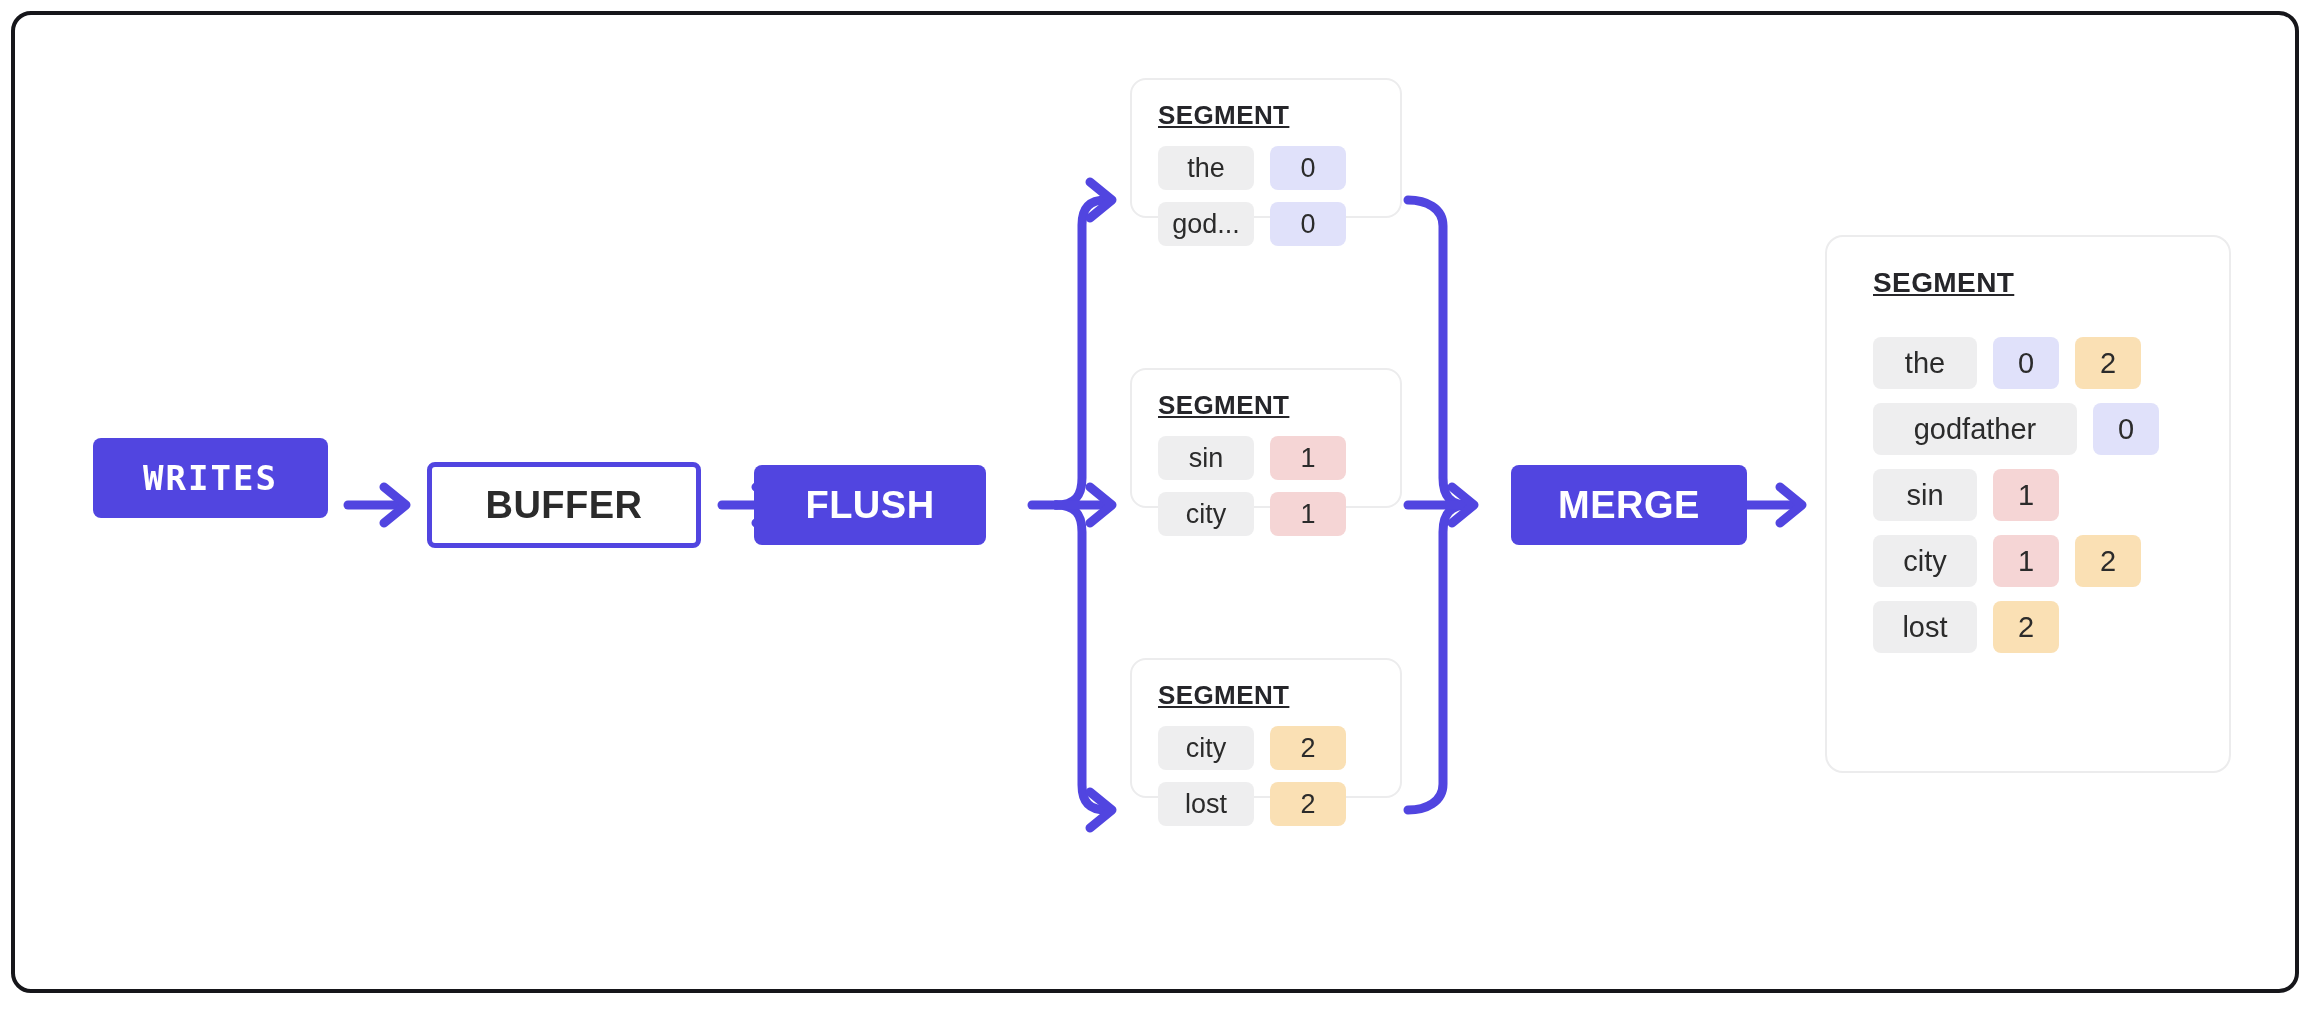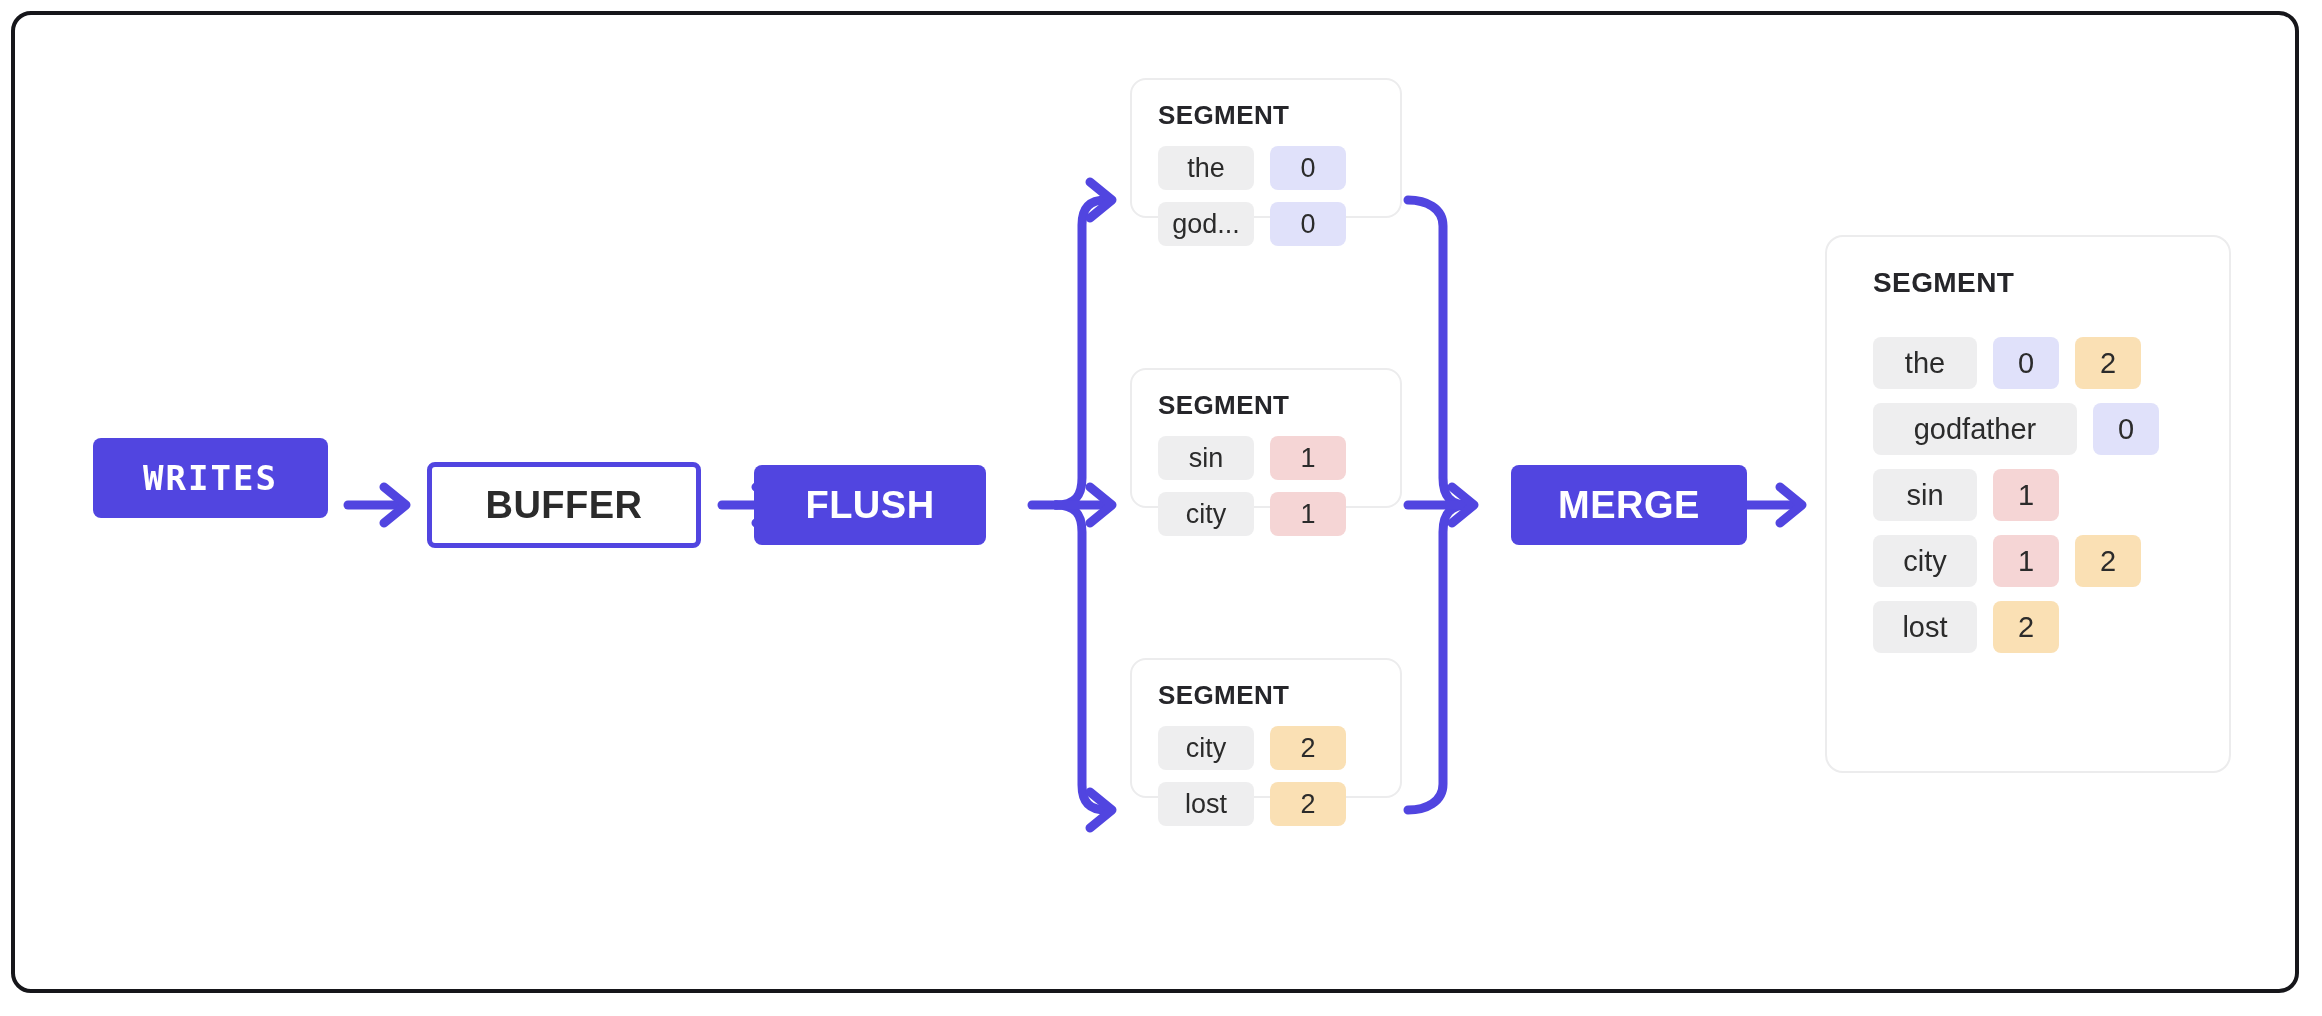--- a/index.html
+++ b/index.html
@@ -94,20 +94,21 @@
   }
   .card-title {
     position: absolute;
     font-family: "Liberation Sans", sans-serif;
     font-weight: bold;
     font-size: 26px;
     color: #26262a;
     letter-spacing: 0.4px;
     left: 26px;
     top: 20px;
+    text-decoration: underline;
   }
   .rows {
     position: absolute;
     left: 26px;
     top: 66px;
     display: flex;
     flex-direction: column;
     gap: 12px;
   }
   .row {

